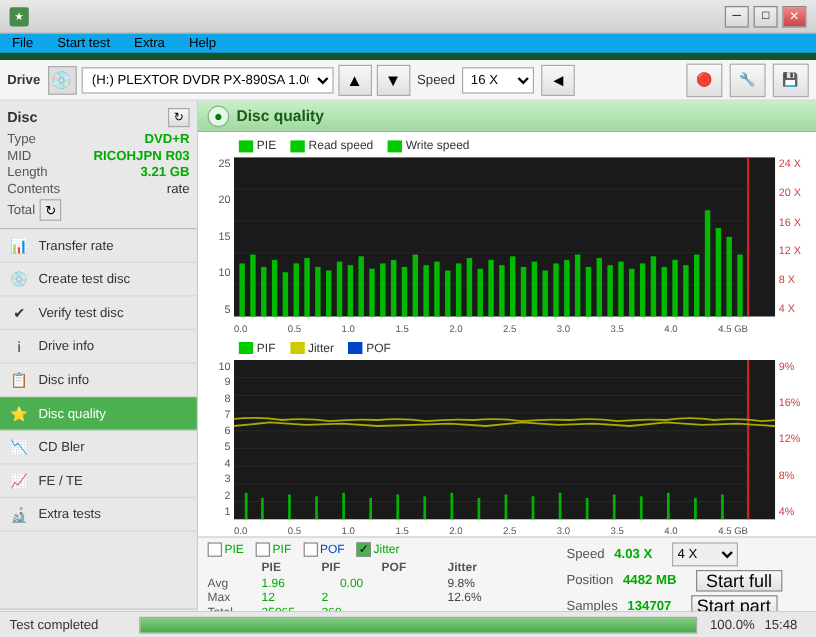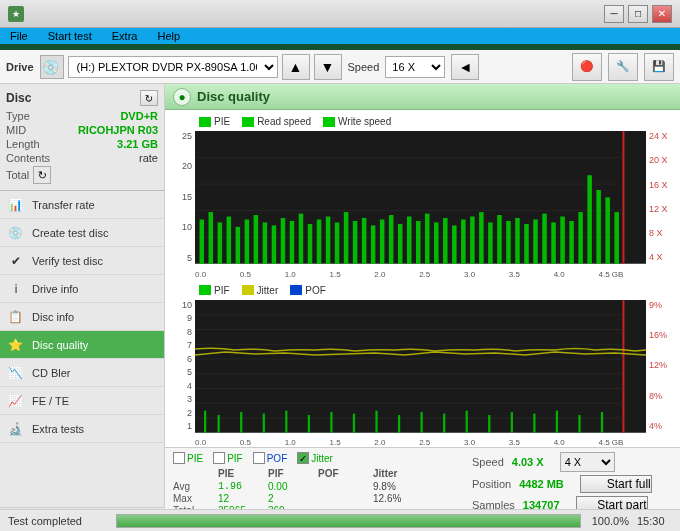--- a/index.html
+++ b/index.html
@@ -333,22 +333,22 @@
     .right-dropdown {
       width: 55px; height: 20px;
       border: 1px solid #aaa;
       font-size: 11px;
     }
     .action-btn {
       width: 72px; height: 18px;
       border: 1px solid #888;
       background: linear-gradient(to bottom, #f8f8f8, #e0e0e0);
       cursor: pointer;
-      font-size: 12px;
-      text-align: right;
+      font-size: 15px;
+      text-align: center;
     }
   </style>
 </head>
 <body>
 
 <div class="title-bar">
   <div class="title-bar-icon">
     <span>★</span>
   </div>
   <div class="title-bar-controls">
@@ -704,22 +704,22 @@
           <div style="display:grid; grid-template-columns:45px 50px 50px 55px 55px; color:#555; font-weight:bold; margin-bottom:2px;">
             <span></span>
             <span>PIE</span>
             <span>PIF</span>
             <span>POF</span>
             <span>Jitter</span>
           </div>
 
           <div style="display:grid; grid-template-columns:45px 50px 50px 55px 55px; margin-bottom:1px;">
             <span style="color:#555;">Avg</span>
-            <span style="color:#00aa00;font-family:Liberation Mono, monospace;">1.96</span>
-            <span style="color:#00aa00;">0.00</span>
+            <span style="color:#00aa00;">1.96</span>
+            <span style="color:#00aa00;text-align:center;">0.00</span>
             <span style="color:#00aa00;"></span>
             <span style="color:#444;">9.8%</span>
           </div>
 
           <div style="display:grid; grid-template-columns:45px 50px 50px 55px 55px; margin-bottom:1px;">
             <span style="color:#555;">Max</span>
             <span style="color:#00aa00;">12</span>
             <span style="color:#00aa00;">2</span>
             <span style="color:#00aa00;"></span>
             <span style="color:#444;">12.6%</span>
@@ -760,14 +760,14 @@
   </div>
 
 </div>
 
 <div style="position:fixed; bottom:0; left:0; width:680px; height:22px; background:#e8e8e8; border-top:1px solid #ccc; display:flex; align-items:center; padding:0 8px; gap:8px;">
   <span style="font-size:11px; color:#333; min-width:100px;">Test completed</span>
   <div style="flex:1; height:14px; border:1px solid #aaa; background:white;">
     <div style="width:100%; height:100%; background:linear-gradient(to bottom, #88cc88, #44aa44);"></div>
   </div>
   <span style="font-size:11px; color:#333; min-width:40px; text-align:right;">100.0%</span>
-  <span style="font-size:11px; color:#333; min-width:35px;">15:30</span>
+  <span style="font-size:11px; color:#333; min-width:35px;">15:48</span>
 </div>
 
 </body></html>

